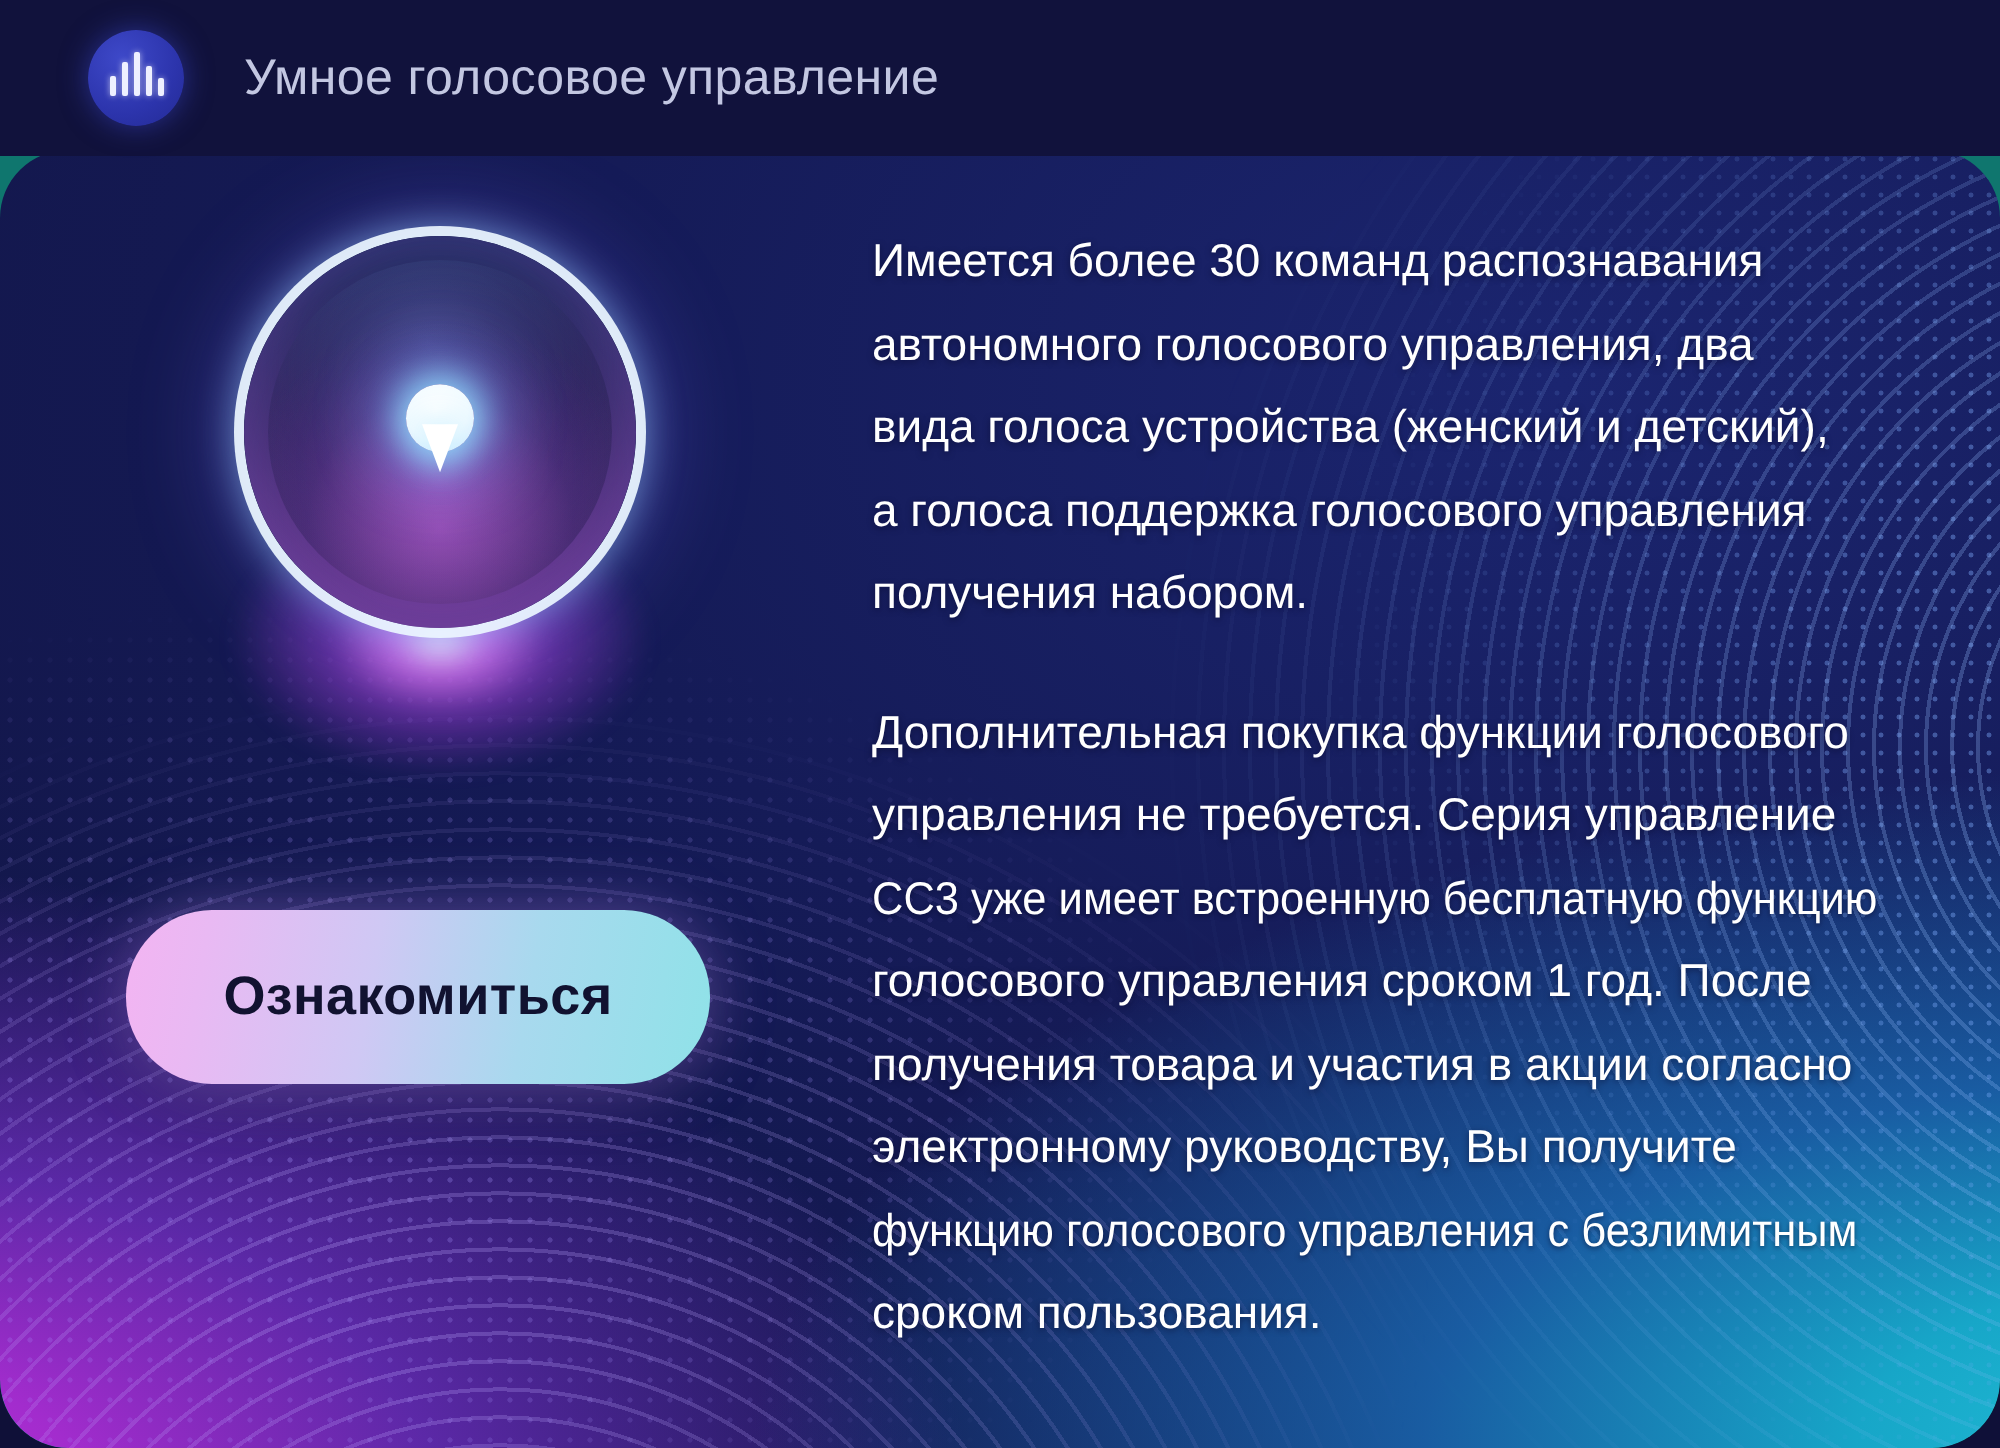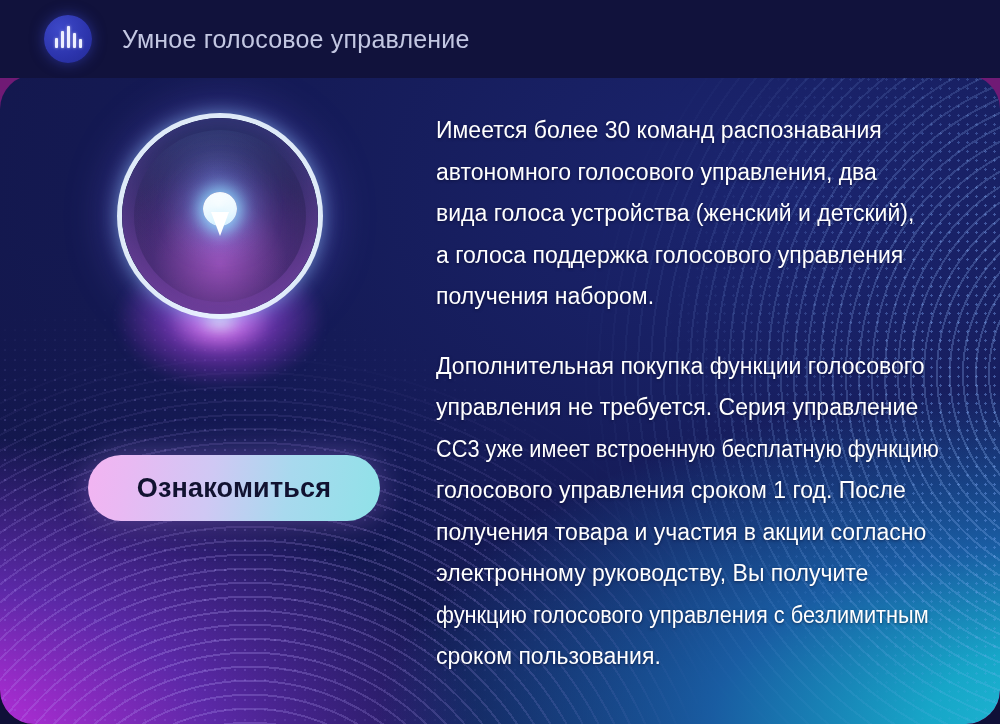--- a/index.html
+++ b/index.html
@@ -15,21 +15,21 @@
     width:1000px; height:724px;
     background:#0f1038;
     overflow:hidden;
   }
 
   
   #frame-mask {
     position:absolute; inset:0;
     border-radius:0 0 34px 34px;
     overflow:hidden;
-    background:#701a75;
+    background:#0f766e;
   }
 
   
   .header-bg {
     position:absolute; left:0; top:0; width:1000px; height:78px;
     background:#11123c;
     z-index:30;
   }
   .header {
     position:absolute; left:0; top:0; width:1000px; height:78px;
@@ -149,22 +149,22 @@
     transform:translateX(-50%);
     width:0; height:0;
     border-left:9px solid transparent;
     border-right:9px solid transparent;
     border-top:24px solid #ffffff;
     filter:drop-shadow(0 0 9px rgba(150,225,255,.8));
   }
 
   
   .cta {
-    position:absolute; left:88px; top:455px;
-    width:292px; height:66px;
+    position:absolute; left:63px; top:455px;
+    width:292px; height:87px;
     border:none; cursor:pointer;
     border-radius:43px;
     background:linear-gradient(100deg,#f3b4f2 0%,#e9b9f3 14%,#cfc8f4 42%,#a8d9ee 68%,#8fe2e8 100%);
     box-shadow:0 0 32px rgba(190,150,255,.40), 0 10px 28px rgba(20,10,60,.38);
     color:#111230;
     font-family:"Liberation Sans","DejaVu Sans",sans-serif;
     font-size:27px; font-weight:bold; letter-spacing:.2px;
   }
 
   

